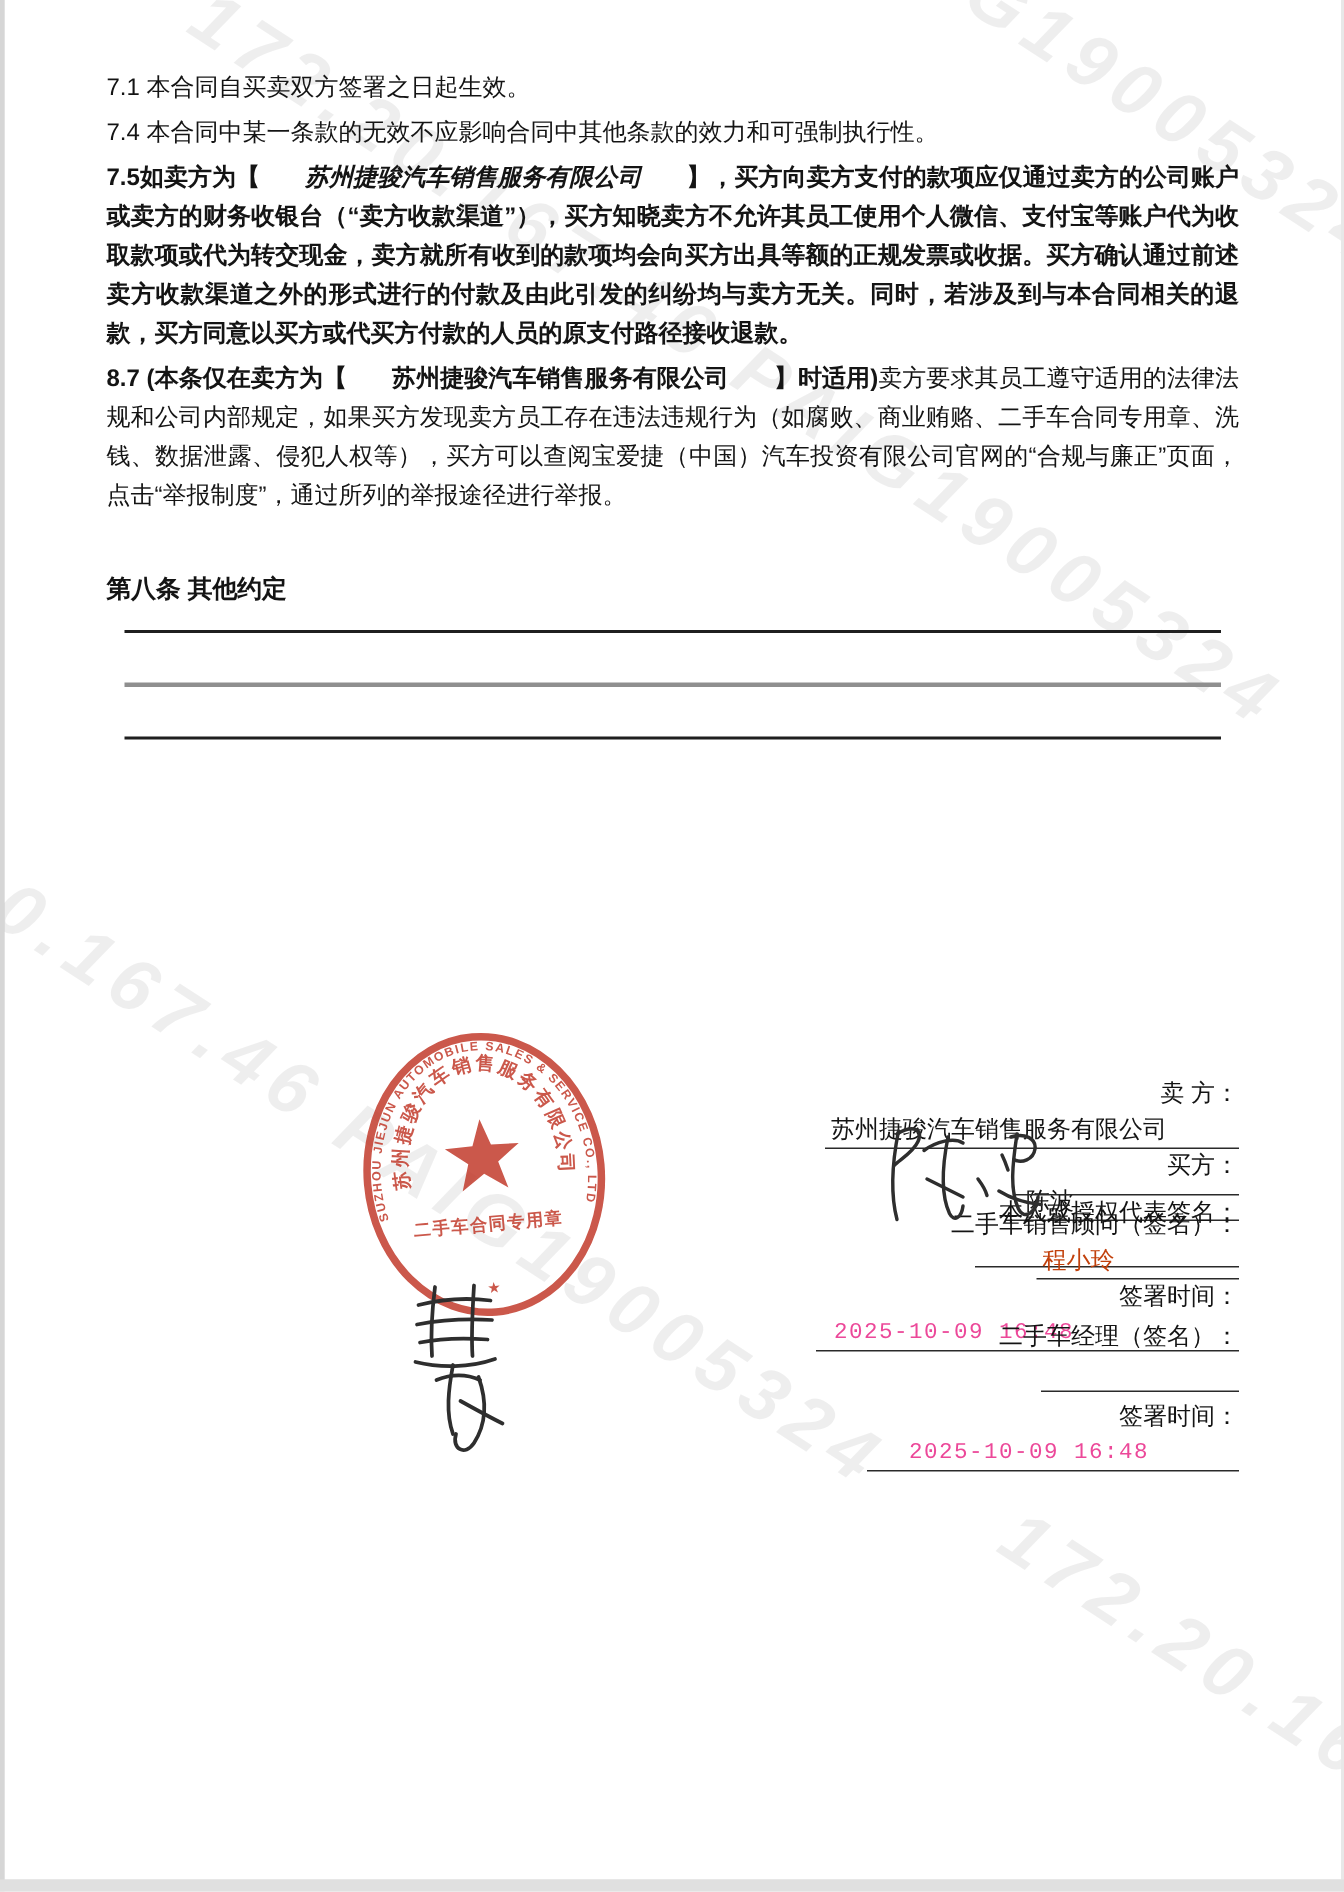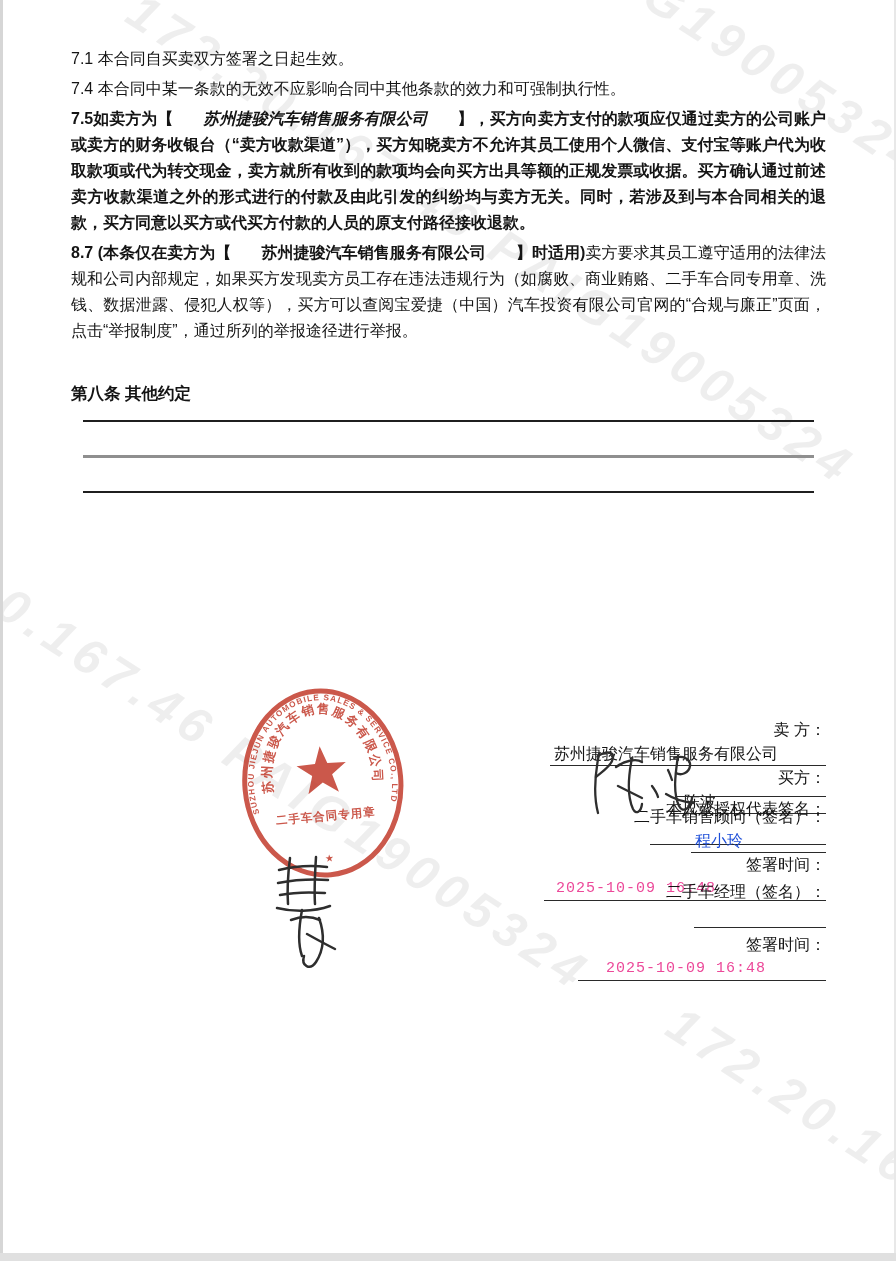--- a/index.html
+++ b/index.html
@@ -53,21 +53,21 @@
   .r1{top:718px;} .r2{top:773px;} .r3{top:805px;} .r4{top:880px;} .r5{top:933px;}
   .uline{
     display:inline-block;box-sizing:border-box;height:24px;
     border-bottom:1.5px solid #2a2a2a;vertical-align:bottom;
   }
   .lbl{white-space:nowrap;}
   .date{
     font-family:"Liberation Mono","DejaVu Sans Mono",monospace;
     color:#ec4899;letter-spacing:1px;font-size:15px;
   }
-  .printed-name{color:#1d4ed8;padding-left:4px;}
+  .printed-name{color:#c2410c;padding-left:4px;}
 
   .stamp{
     position:absolute;left:236px;top:686px;width:168px;height:198px;
     z-index:5;opacity:0.85;transform:rotate(-5deg);pointer-events:none;
   }
   .handwriting{position:absolute;z-index:6;pointer-events:none;}
   .hw-rep{left:583px;top:746px;width:110px;height:75px;}
   .hw-mgr{left:260px;top:850px;width:92px;height:126px;}
 </style>
 </head>

